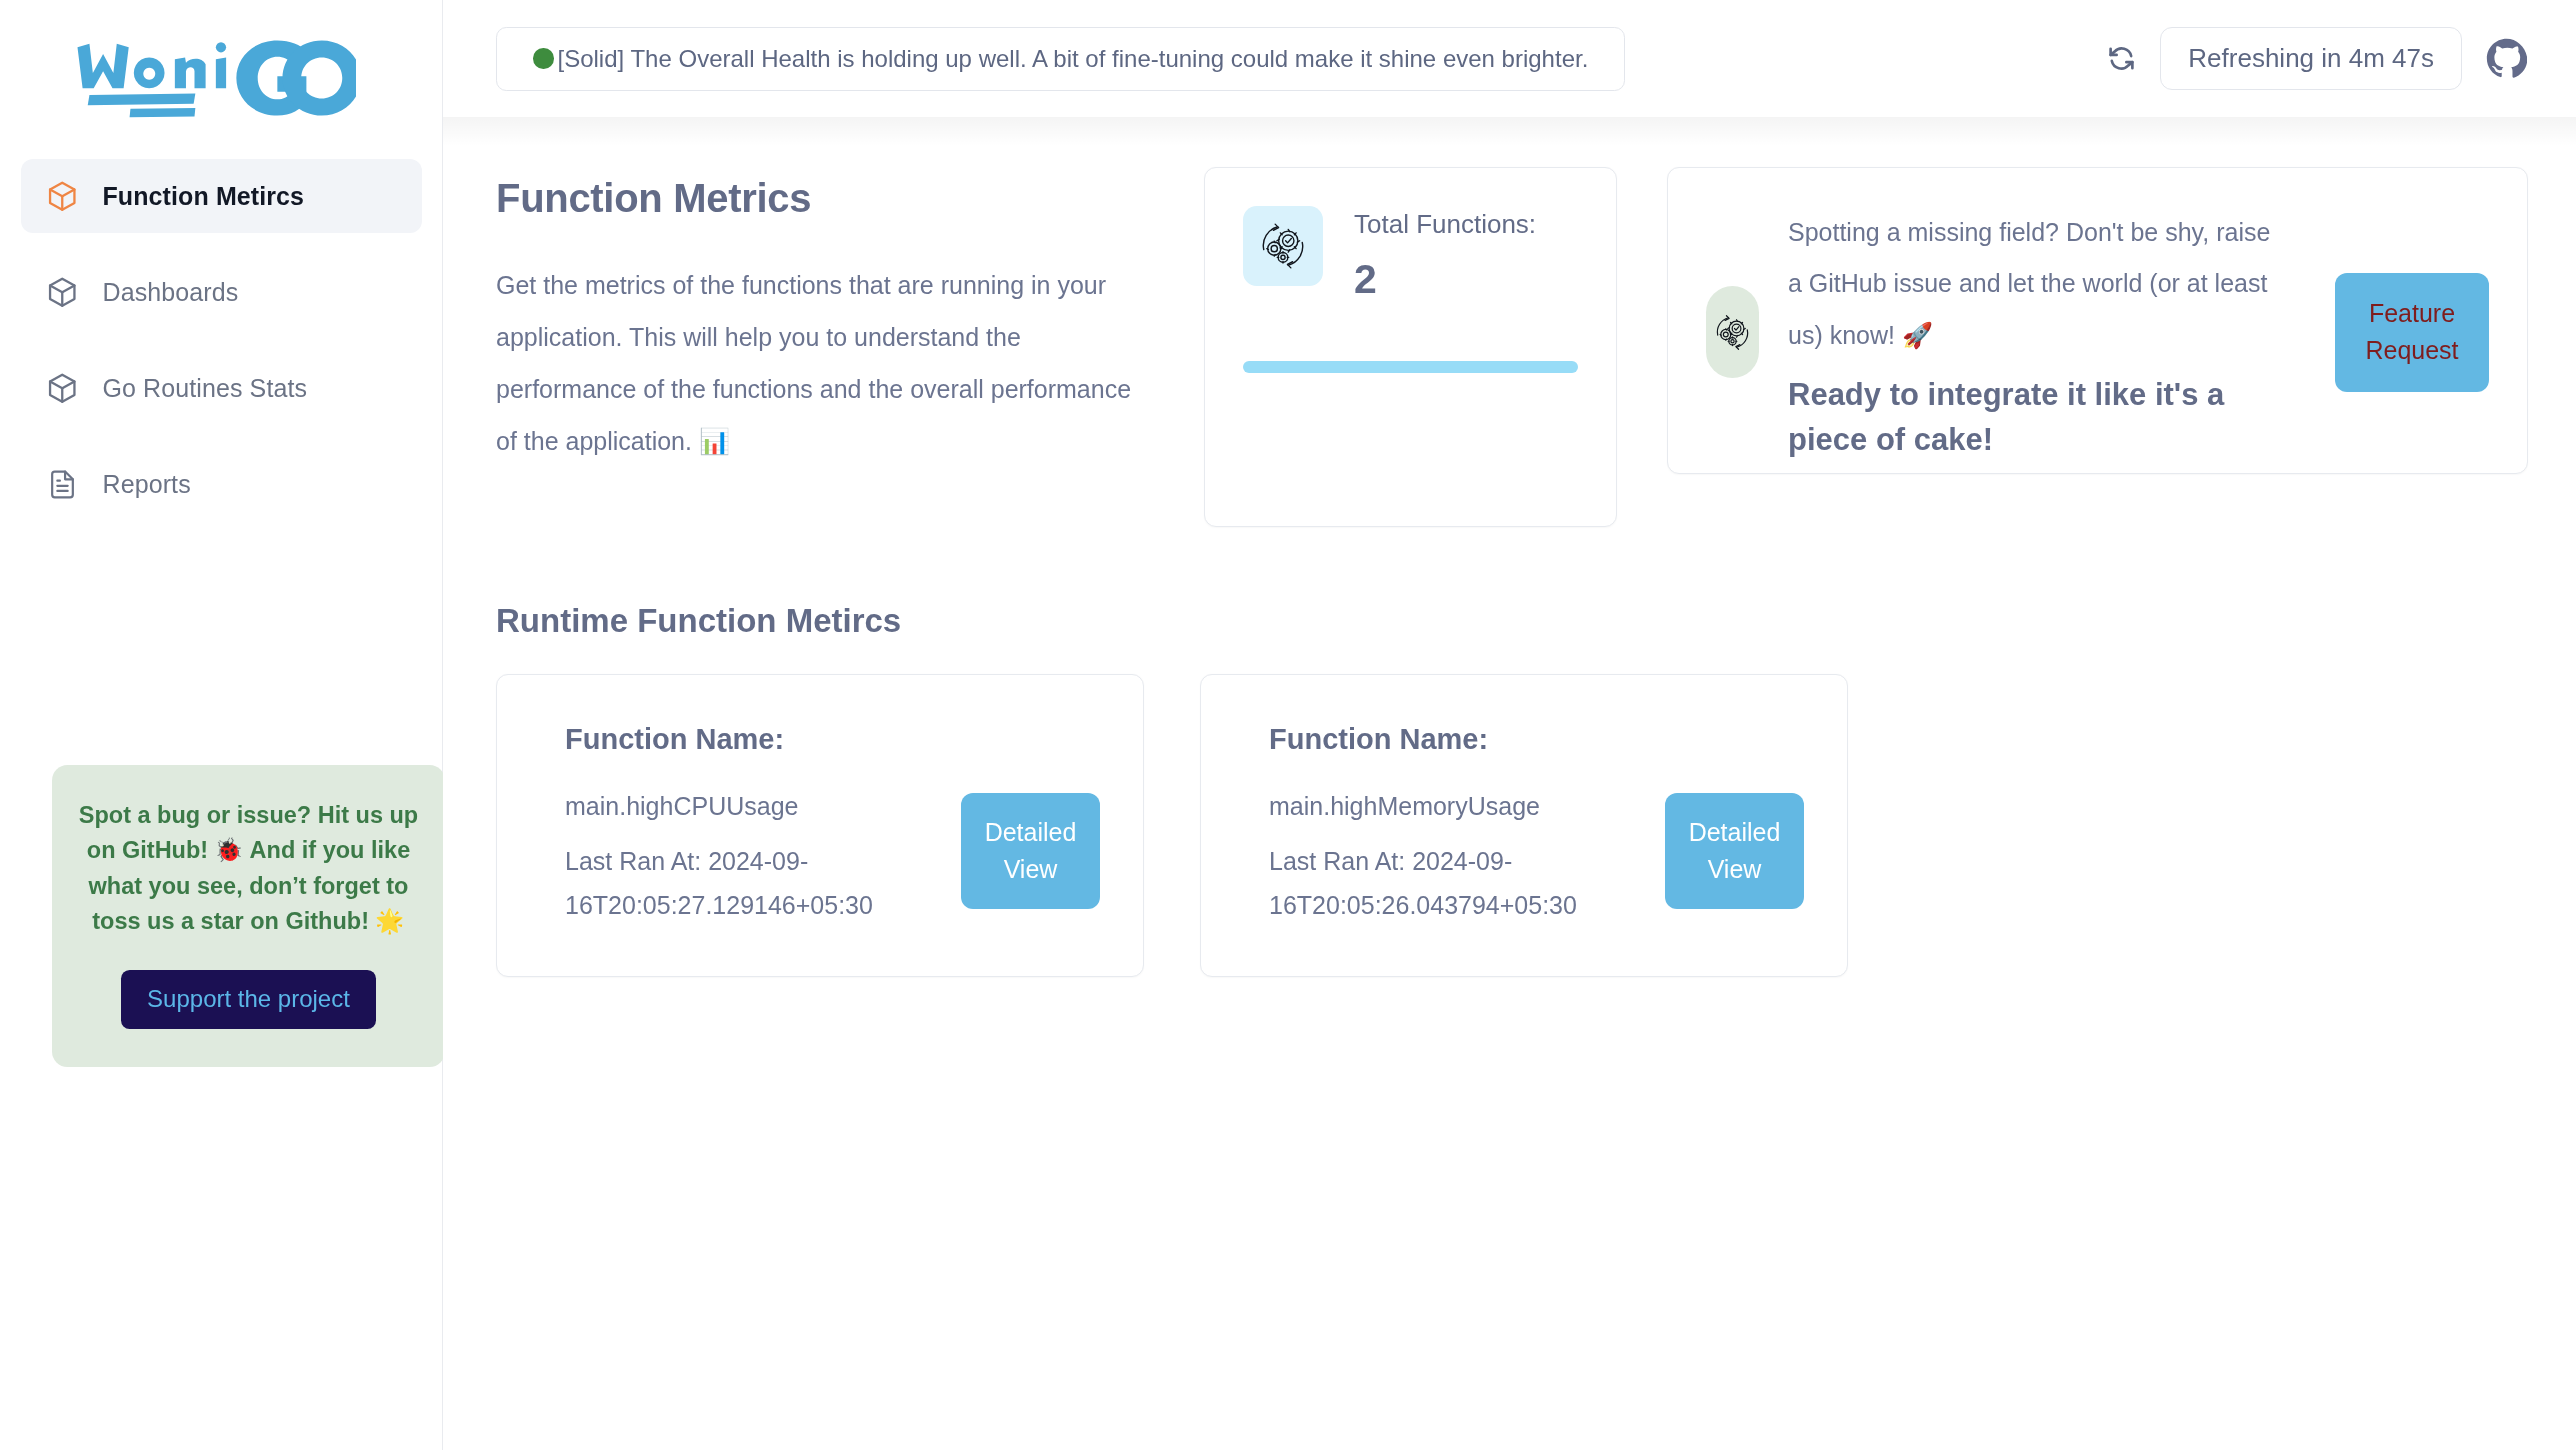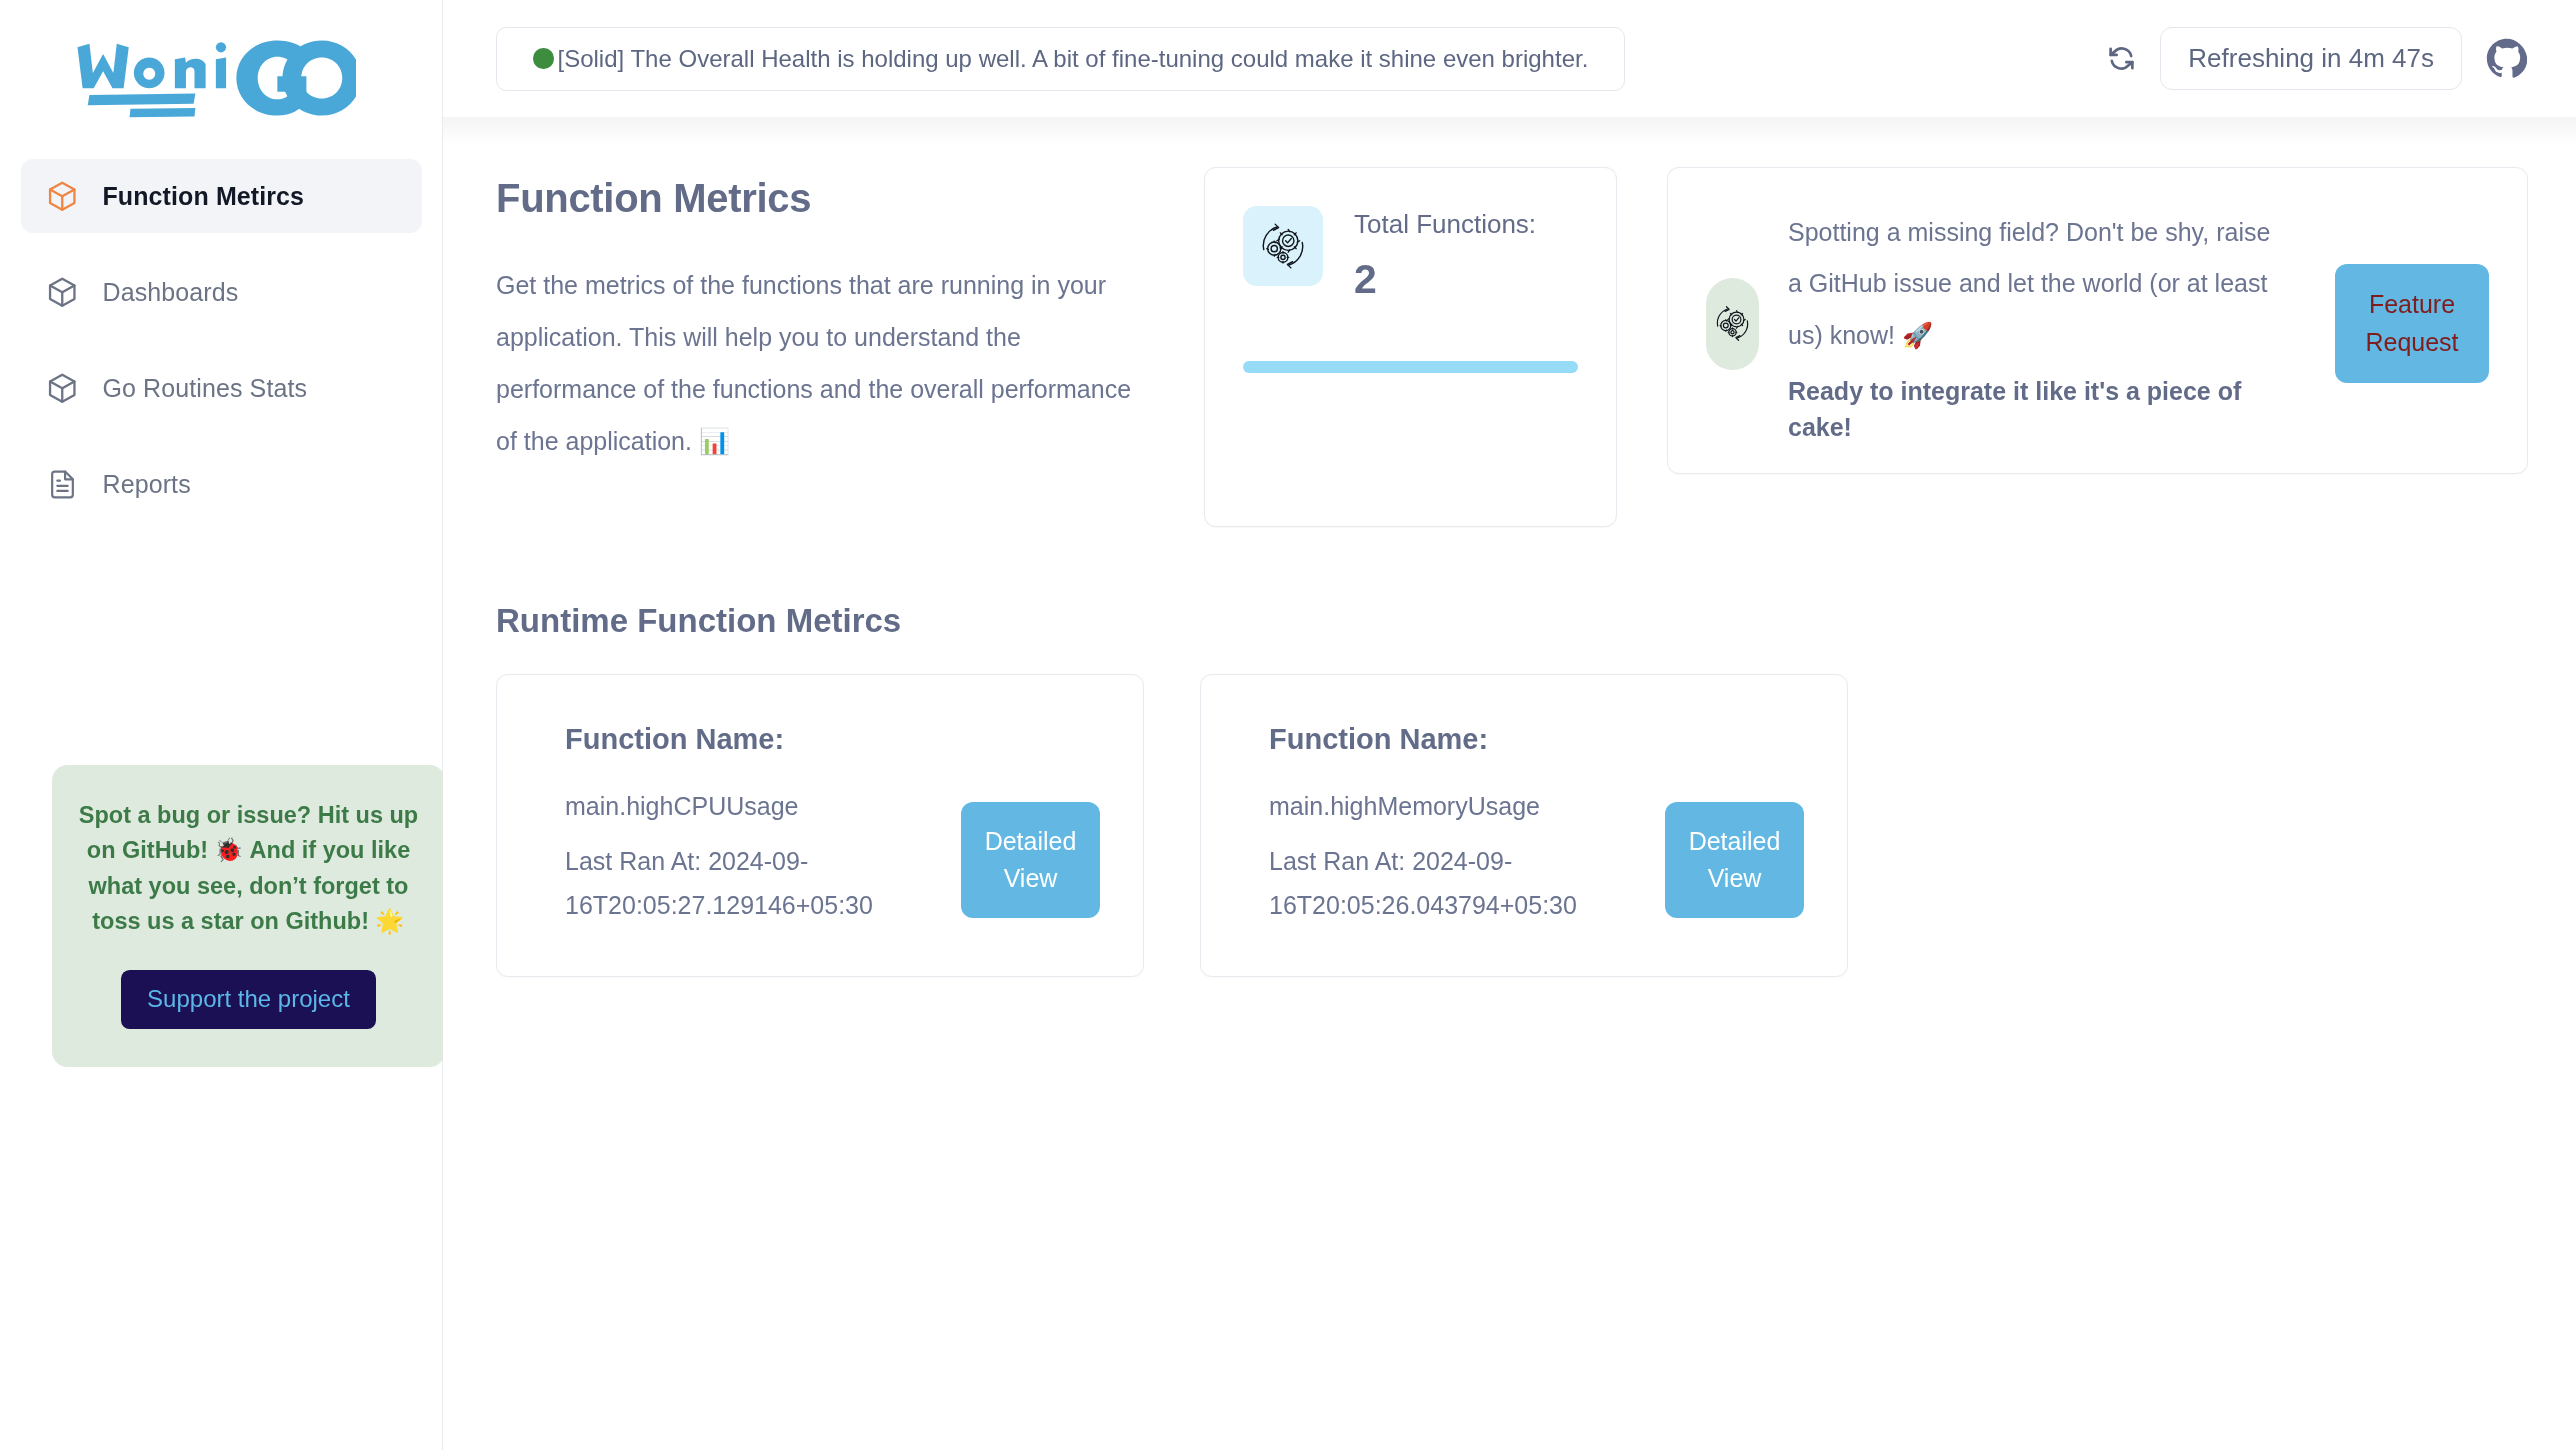--- a/index.html
+++ b/index.html
@@ -151,21 +151,21 @@
   }
   .feature-body { display: flex; align-items: center; gap: 29px; }
   .icon-pill {
     width: 53px; height: 92px; flex: 0 0 53px;
     background: #dfeade; border-radius: 27px;
     display: flex; align-items: center; justify-content: center;
   }
   .feature-texts { flex: 1; min-width: 0; padding-top: 5.1px; }
   .feature-desc { font-size: 25px; line-height: 2.05; color: #6b7490; }
   .feature-headline {
-    font-size: 25px; font-weight: 700; color: #626b87;
+    font-size: 31px; font-weight: 700; color: #626b87;
     line-height: 1.45; margin-top: 12px;
   }
   .feature-btn {
     flex: 0 0 auto;
     background: #63b8e3; color: #7f1d1d;
     border: none; border-radius: 12px;
     font-size: 25px; line-height: 1.5;
     padding: 22px 22px; cursor: pointer;
     font-family: inherit; text-align: center;
     width: 154px;
@@ -176,21 +176,21 @@
   .section-title {
     font-size: 33px; font-weight: 700; color: #626b87;
     margin: 75px 0 34px 0;
   }
 
   .fn-grid { display: flex; gap: 56px; }
   .fn-card {
     width: 648px; flex: 0 0 648px;
     min-height: 291px;
     padding: 48px 43px 48px 68px;
-    display: flex; align-items: center; justify-content: space-between; gap: 26px;
+    display: flex; align-items: flex-start; justify-content: space-between; gap: 26px;
   }
   .fn-left { flex: 1; min-width: 0; }
   .fn-label { font-size: 29px; font-weight: 700; color: #626b87; margin-bottom: 36px; }
   .fn-name { font-size: 25px; color: #6b7490; margin-bottom: 19px; }
   .fn-ran { font-size: 25px; color: #6b7490; line-height: 1.75; max-width: 342px; }
   .fn-btn {
     flex: 0 0 auto;
     background: #63b8e3; color: #fff;
     border: none; border-radius: 12px;
     font-size: 25px; line-height: 1.5;

